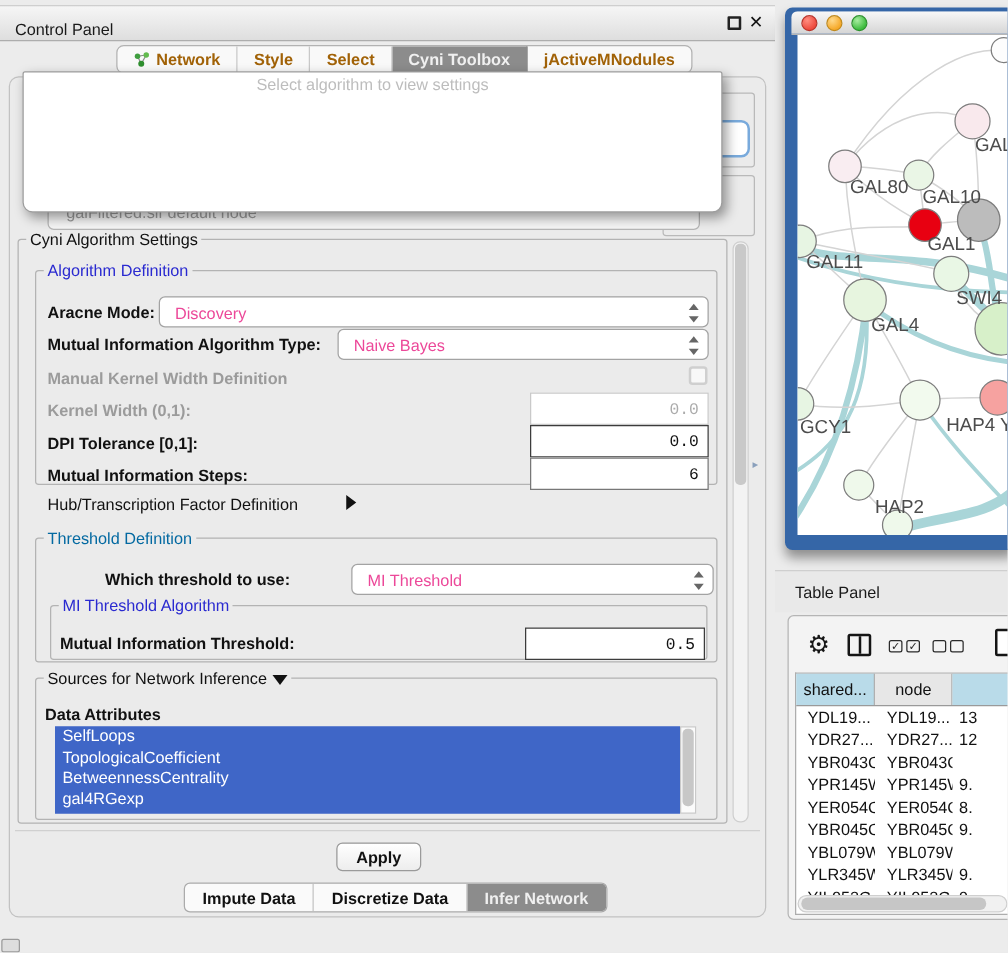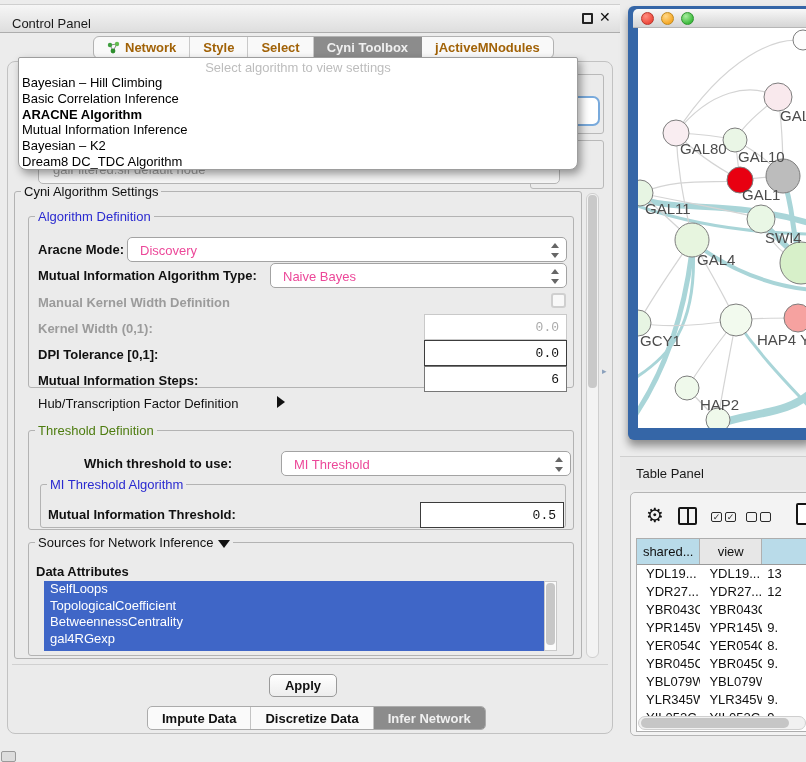--- a/index.html
+++ b/index.html
@@ -36,21 +36,21 @@
     border:1px solid #9d9d9d; border-radius:2px 2px 8px 8px; box-shadow:3px 4px 9px rgba(0,0,0,.38); z-index:50; }
   .dd-placeholder { width:100%; text-align:center; font-size:13px; color:#bdbdbd; padding-top:2px; height:17px; }
   .dd-item { font-size:13px; color:#000; line-height:15.8px; padding-left:3px; white-space:nowrap; }
   .dd-item.sel { font-weight:bold; }
 
   
   .group { border:1px solid #b3b3b3; border-radius:3px; }
   .legend { position:absolute; top:-8px; left:6px; background:#ebebeb; padding:0 3px;
     font-size:13px; color:#111; white-space:nowrap; }
   .legend.blue { color:#2a2ad0; }
-  .legend.green { color:#4d7c0f; }
+  .legend.green { color:#0369a1; }
 
   .g-settings { left:14px; top:191px; width:568px; height:468px; }
   .g-algdef   { left:28px; top:216px; width:546px; height:172px; }
   .g-thresh   { left:28px; top:430px; width:546px; height:100px; }
   .g-mithr    { left:40px; top:484px; width:526px; height:44px; }
   .g-sources  { left:28px; top:542px; width:546px; height:114px; }
 
   .flabel { font-size:13px; font-weight:bold; color:#111; white-space:nowrap; }
   .flabel.dis { color:#9b9b9b; }
   .plain { font-size:13px; color:#111; white-space:nowrap; }
@@ -169,28 +169,20 @@
 
 <div class="abs content-panel"></div>
 
 <div class="abs frag-group1"></div>
 <div class="abs frag-combo"></div>
 <div class="abs frag-group2"></div>
 <div class="abs combo-behind">galFiltered.sif default node</div>
 
 <div class="abs dropdown">
   <div class="dd-placeholder">Select algorithm to view settings</div>
-  <div id="dd-items">
-      <div class="dd-item">Bayesian – Hill Climbing</div>
-      <div class="dd-item">Basic Correlation Inference</div>
-      <div class="dd-item sel">ARACNE Algorithm</div>
-      <div class="dd-item">Mutual Information Inference</div>
-      <div class="dd-item">Bayesian – K2</div>
-      <div class="dd-item">Dream8 DC_TDC Algorithm</div>
-    </div>
 </div>
 
 <div class="abs group g-settings">
   <span class="legend">Cyni Algorithm Settings</span>
 </div>
 
 <div class="abs group g-algdef">
   <span class="legend blue">Algorithm Definition</span>
 </div>
 
@@ -340,21 +332,21 @@
 <div class="abs split-icon"></div>
 <div class="abs cb" style="left:711px;">✓</div>
 <div class="abs cb" style="left:725px;">✓</div>
 <div class="abs cb" style="left:746px;"></div>
 <div class="abs cb" style="left:760px;"></div>
 <div class="abs doc-icon"></div>
 
 <div class="abs tp-table">
   <div class="thead">
     <div class="hcell c0" style="background:#b9dbe9;">shared...</div>
-    <div class="hcell c1" style="background:#e7e7e7;">view</div>
+    <div class="hcell c1" style="background:#e7e7e7;">node</div>
     <div class="hcell c2" style="background:#b9dbe9; border-right:none;"></div>
   </div>
   <div id="tp-body">
       <div class="trow">
         <div class="tcell c0">YDL19...</div>
         <div class="tcell c1">YDL19...</div>
         <div class="tcell c2">13</div>
       </div>
       <div class="trow">
         <div class="tcell c0">YDR27...</div>

